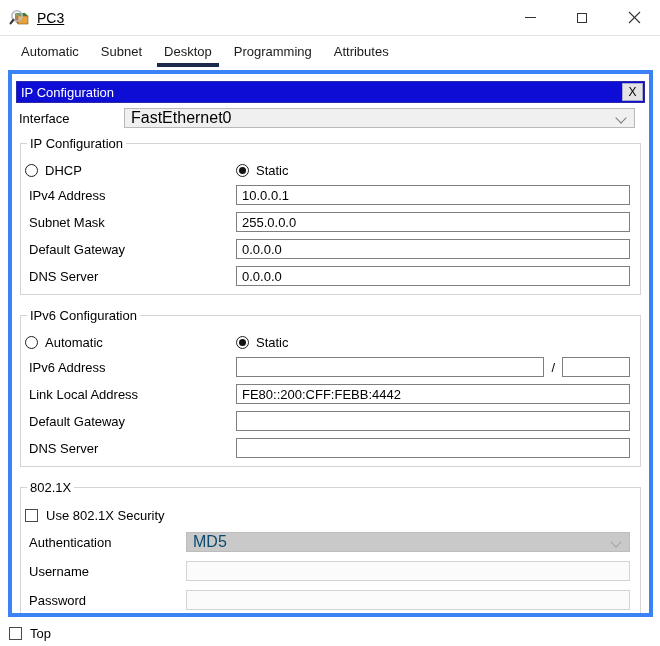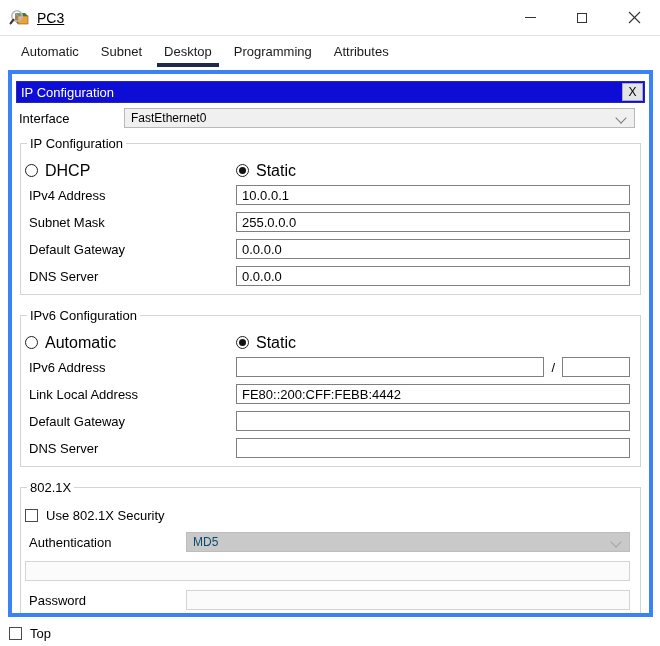--- a/index.html
+++ b/index.html
@@ -55,36 +55,36 @@
     position: absolute; right: 1px; top: 1px; width: 21px; height: 18px;
     background: #e4e4e4; border: 1px solid #a9a9c9; color: #000;
     font-size: 12px; font-family: "Liberation Sans", sans-serif;
     display: flex; align-items: center; justify-content: center; cursor: pointer;
     padding: 0;
   }
   .iface-row { display: flex; align-items: center; margin-top: 5px; height: 20px; }
   .iface-label { width: 105px; font-size: 13px; padding-left: 3px; }
   .combo {
     flex: 1; height: 20px; background: #f0f0f0; border: 1px solid #b9b9b9;
-    box-sizing: border-box; font-size: 12px; display: flex; align-items: center;
+    box-sizing: border-box; font-size: 16px; display: flex; align-items: center;
     padding: 0 22px 0 6px; position: relative; margin-right: 10px; cursor: pointer;
   }
   .chevron {
     position: absolute; right: 9px; top: 5px; width: 7px; height: 7px;
     border-right: 1.5px solid #7a7a7a; border-bottom: 1.5px solid #7a7a7a;
     transform: rotate(45deg); transform-origin: center;
   }
   fieldset {
     border: 1px solid #d4d4d4; margin: 8px 4px 0 4px;
     padding: 0 10px 8px 4px; box-sizing: border-box;
   }
   fieldset.gap { margin-top: 13px; }
   legend { font-size: 13px; padding: 0 3px; margin-left: 2px; }
   .radio-row { display: flex; align-items: center; margin: 12px 0 0 0; height: 15px; }
-  .radio-cell { display: flex; align-items: center; gap: 7px; width: 211px; font-size: 16px; cursor: pointer; }
+  .radio-cell { display: flex; align-items: center; gap: 7px; width: 211px; font-size: 13px; cursor: pointer; }
   .radio {
     width: 13px; height: 13px; border: 1px solid #1f1f1f; border-radius: 50%;
     box-sizing: border-box; background: #fff; position: relative; flex: none;
   }
   .radio.checked::after {
     content: ""; position: absolute; left: 2px; top: 2px; right: 2px; bottom: 2px;
     background: #111; border-radius: 50%;
   }
   .row { display: flex; align-items: center; margin-top: 7px; height: 20px; }
   .flabel { font-size: 13px; padding-left: 4px; box-sizing: border-box; }
@@ -243,20 +243,21 @@
         <span>Use 802.1X Security</span>
       </div>
       <div class="row row-8021x">
         <label class="flabel w-8021x">Authentication</label>
         <div class="combo disabled" style="margin-right:0;">
           <span>MD5</span>
           <span class="chevron"></span>
         </div>
       </div>
       <div class="row row-8021x">
+        <label class="flabel w-8021x">Username</label>
         <input type="text" disabled="" value="" style="">
       </div>
       <div class="row row-8021x">
         <label class="flabel w-8021x">Password</label>
         <input type="text" disabled="" value="" style="">
       </div>
     </fieldset>
 
   </div>
 

